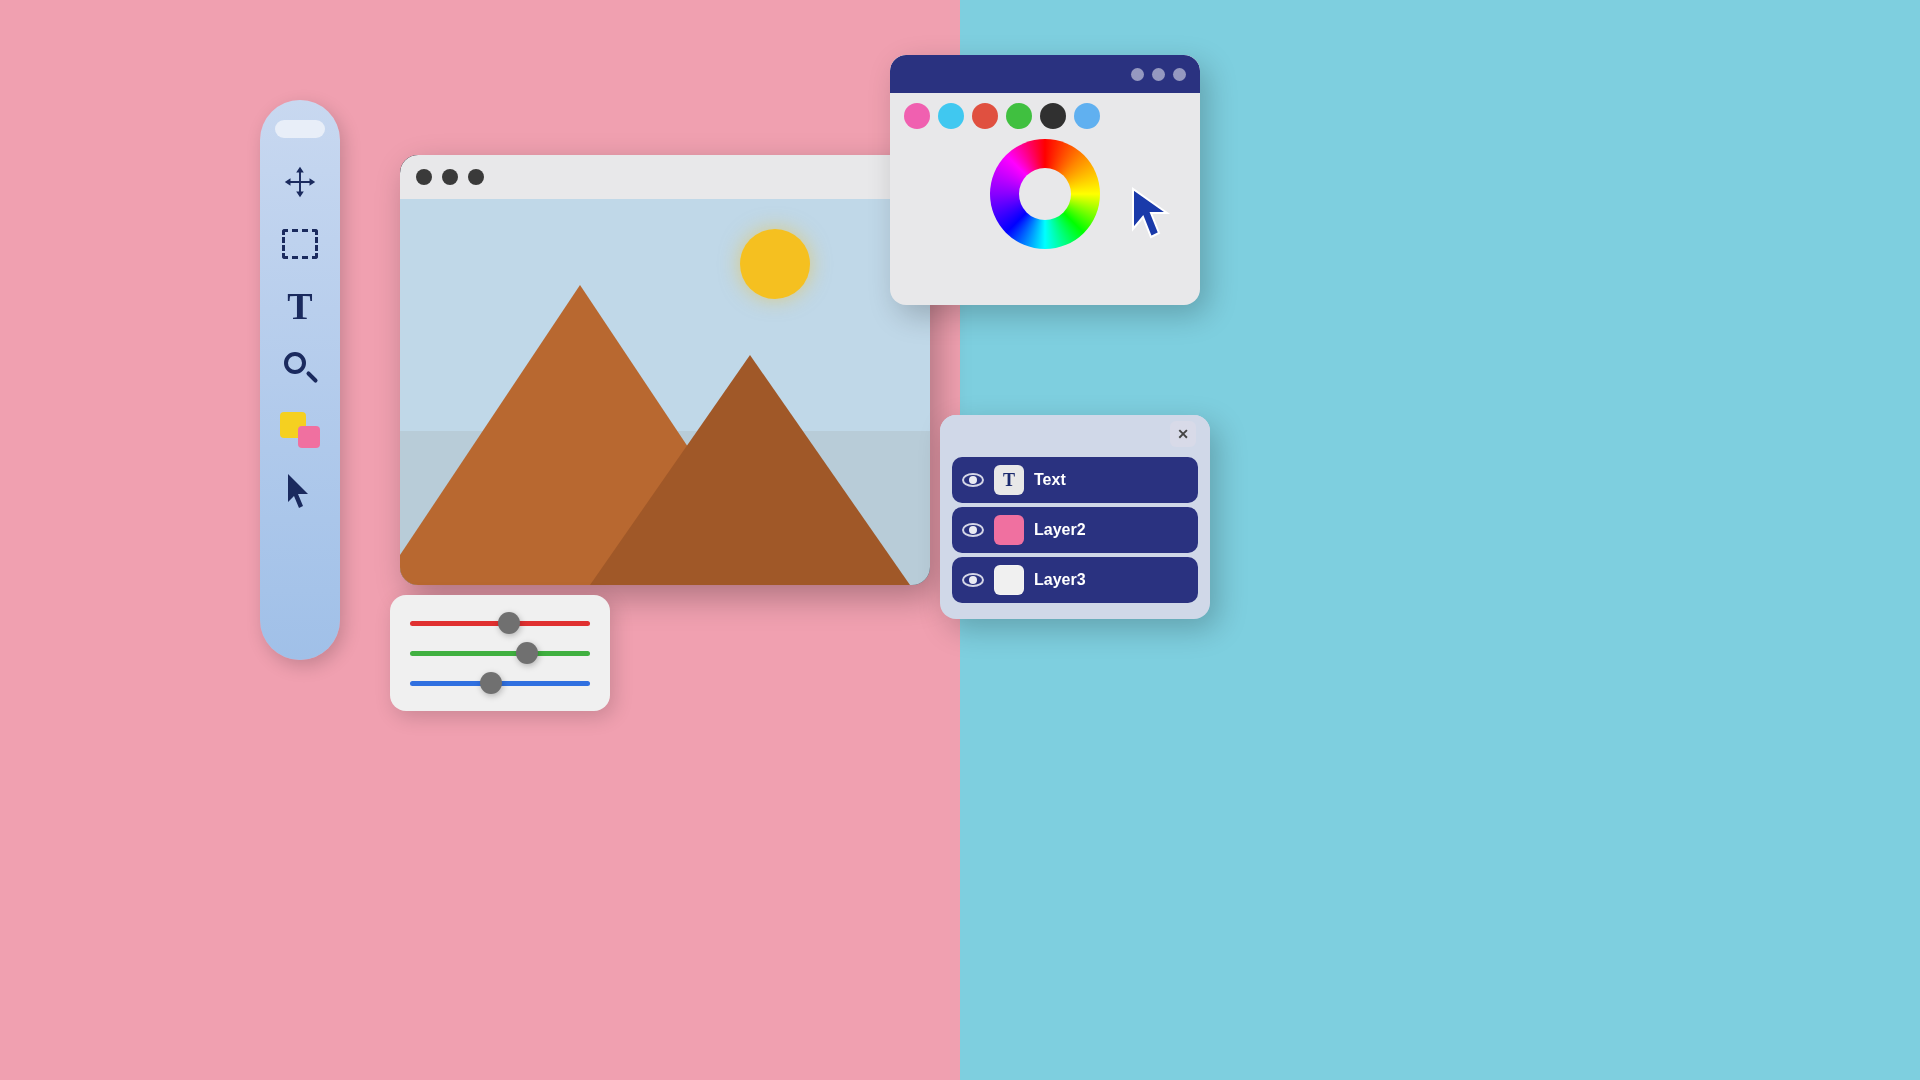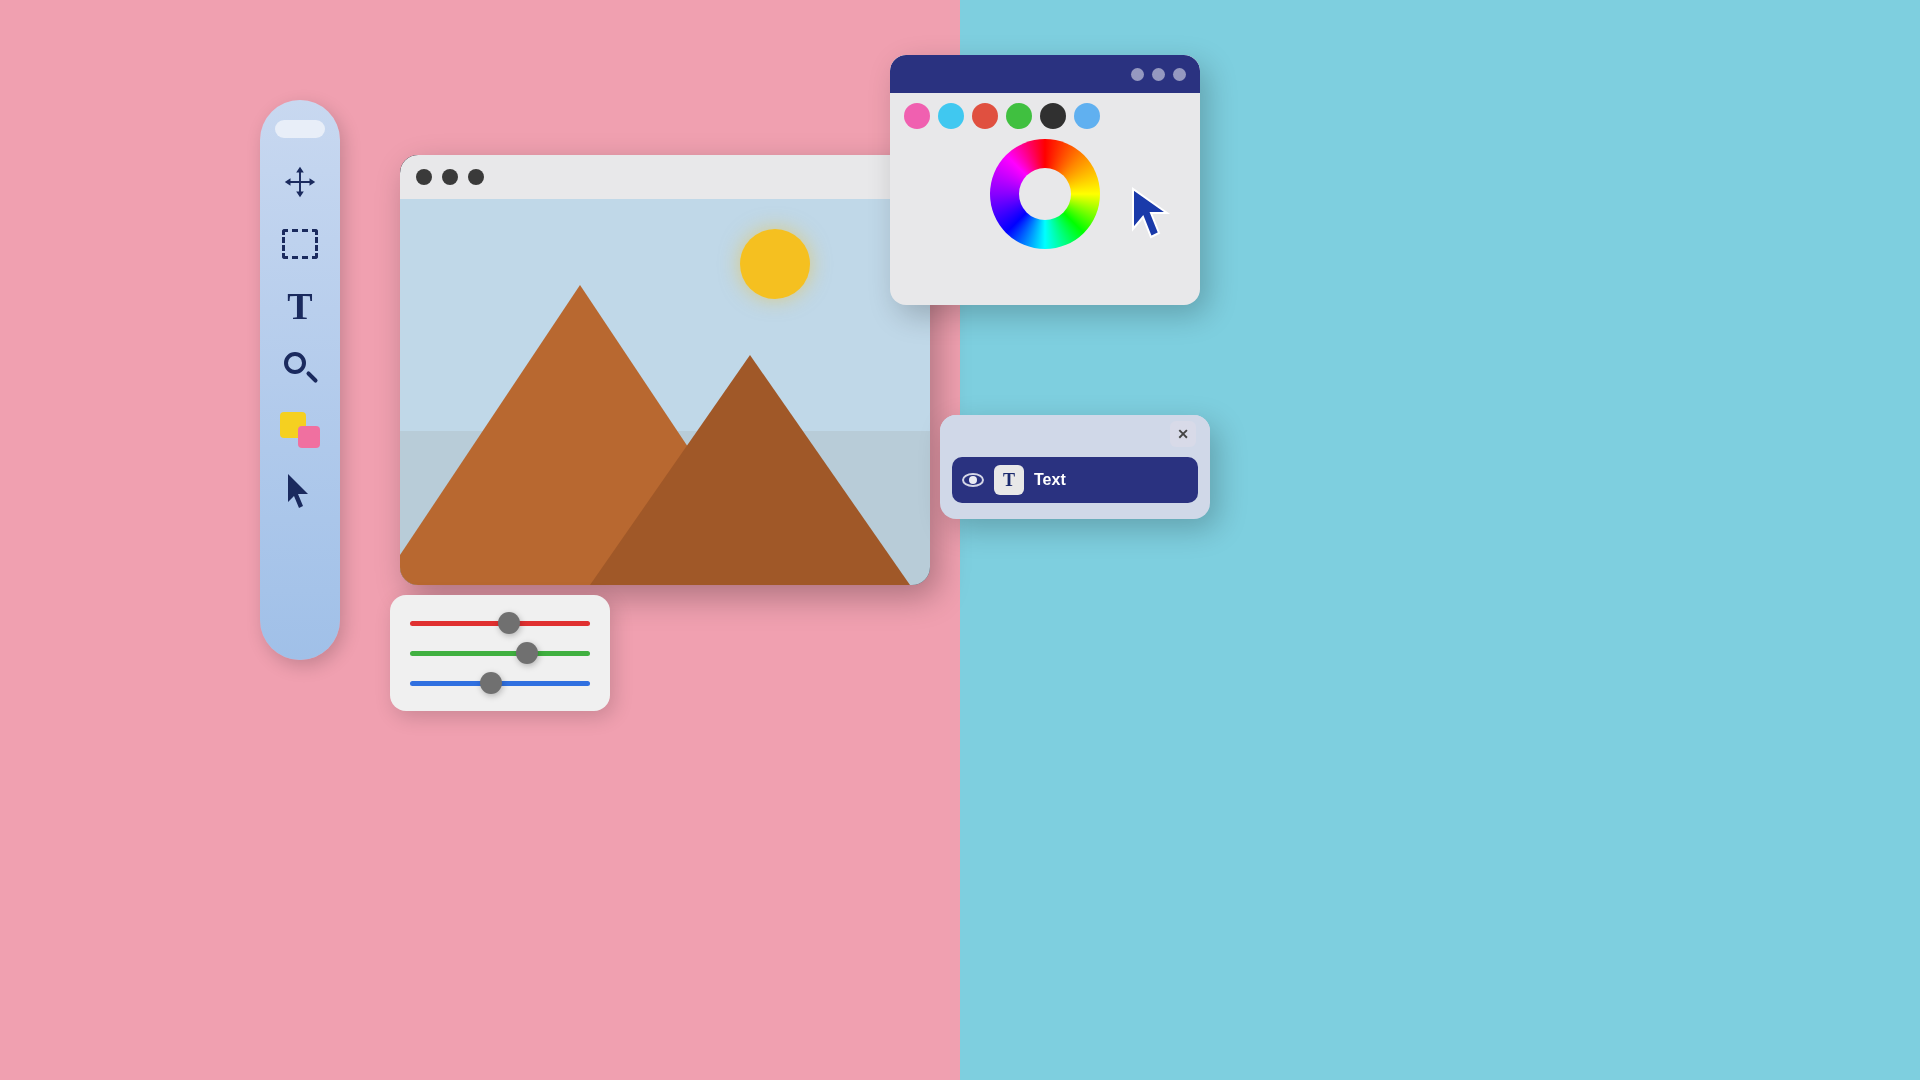--- a/index.html
+++ b/index.html
@@ -501,21 +501,37 @@
 
   <div class="layer-item">
     <div class="eye-icon">
       <div class="eye-outer"></div>
       <div class="eye-inner"></div>
     </div>
     <div class="layer-thumb" style="background:#e8e8e8; display:flex; align-items:center; justify-content:center; font-size:18px; font-weight:900; color:#1a2a6e; font-family:'Times New Roman',serif;">T</div>
     <span class="layer-name">Text</span>
   </div>
 
-
+  <div class="layer-item">
+    <div class="eye-icon">
+      <div class="eye-outer"></div>
+      <div class="eye-inner"></div>
+    </div>
+    <div class="layer-thumb" style="background:#f070a0"></div>
+    <span class="layer-name">Layer2</span>
+  </div>
+
+  <div class="layer-item">
+    <div class="eye-icon">
+      <div class="eye-outer"></div>
+      <div class="eye-inner"></div>
+    </div>
+    <div class="layer-thumb" style="background:#f0f0f0; border:1px solid rgba(255,255,255,0.3);"></div>
+    <span class="layer-name">Layer3</span>
+  </div>
 </div>
 
 <div class="sliders-panel">
 
   <div class="slider-row">
     <div class="slider-track" style="background:#e03030;">
       <div class="slider-thumb" style="left: calc(55% - 11px);"></div>
     </div>
   </div>
 

